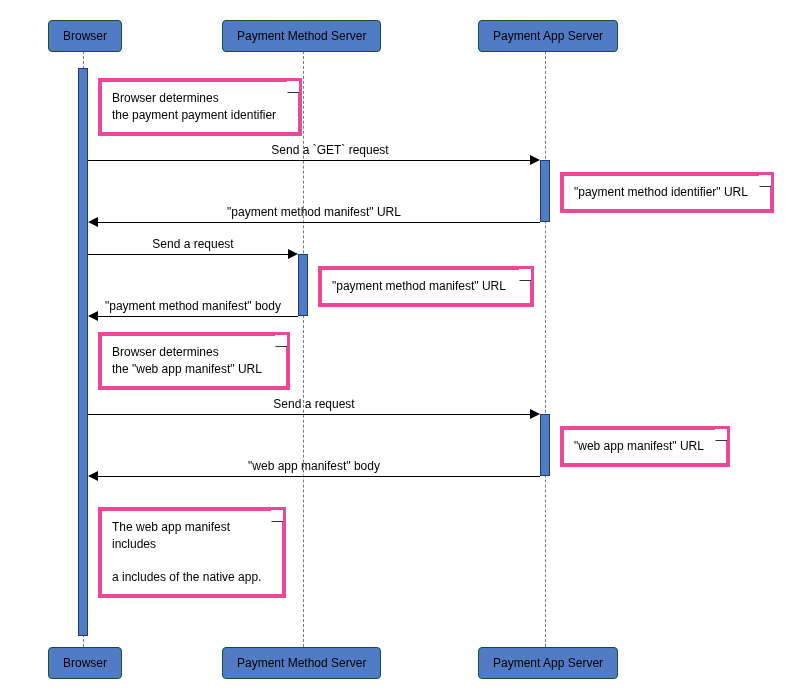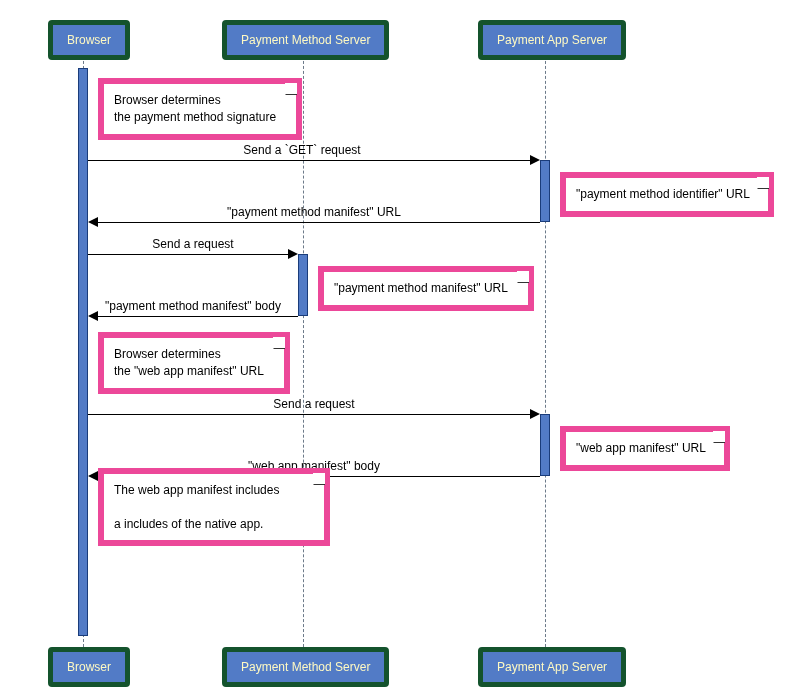--- a/index.html
+++ b/index.html
@@ -9,23 +9,23 @@
     font-size: 12px;
     background: #fff;
     color: #000;
     width: 800px;
     height: 698px;
     position: relative;
   }
   .participant-box {
     position: absolute;
     background: #527BC6;
-    border: 5px solid #14532d;
+    border: 1px solid #14532d;
     border-radius: 4px;
-    color: #fef9c3;
+    color: #000000;
     padding: 8px 14px;
     text-align: center;
     box-sizing: border-box;
     white-space: nowrap;
   }
   .lifeline {
     position: absolute;
     width: 0;
     border-left: 1px dashed #6C7A89;
   }
@@ -59,21 +59,21 @@
   }
   .msg-label {
     position: absolute;
     background: transparent;
     white-space: nowrap;
     text-align: center;
   }
   .note {
     position: absolute;
     background: #fff;
-    border: 6px solid #ec4899;
+    border: 4px solid #ec4899;
     padding: 8px 10px;
     box-sizing: border-box;
     line-height: 1.4;
   }
   .note::after {
     content: "";
     position: absolute;
     top: -1px;
     right: -1px;
     width: 0;
@@ -121,25 +121,25 @@
 <div class="participant-box" style="left:478px; top:20px;"><span>Payment App Server</span></div>
 
 <div class="participant-box" style="left:48px; top:647px;"><span>Browser</span></div>
 <div class="participant-box" style="left:222px; top:647px;"><span>Payment Method Server</span></div>
 <div class="participant-box" style="left:478px; top:647px;"><span>Payment App Server</span></div>
 
 <div class="activation" style="left:78px; top:68px; height:568px;"></div>
 
 <div class="note" style="left:98px; top:78px; width:204px;">
   <span>Browser determines</span><br>
-  <span>the payment method signature</span>
+  <span>the payment payment identifier</span>
   <div class="note-corner"></div>
 </div>
 
-<div class="msg-label" style="left:76px; top:143px; width:452px;"><span>Send a `GET` request</span></div>
+<div class="msg-label" style="left:104px; top:143px; width:452px;"><span>Send a `GET` request</span></div>
 <div class="arrow-line" style="left:88px; top:160px; width:445px;"></div>
 <div class="arrow-head-right" style="left:530px; top:155px;"></div>
 
 <div class="activation" style="left:540px; top:160px; height:62px;"></div>
 
 <div class="note" style="left:560px; top:172px; width:214px;">
   <span>"payment method identifier" URL</span>
   <div class="note-corner"></div>
 </div>
 
@@ -176,18 +176,18 @@
 
 <div class="note" style="left:560px; top:426px; width:170px;">
   <span>"web app manifest" URL</span>
   <div class="note-corner"></div>
 </div>
 
 <div class="msg-label" style="left:88px; top:459px; width:452px;"><span>"web app manifest" body</span></div>
 <div class="arrow-line" style="left:98px; top:476px; width:442px;"></div>
 <div class="arrow-head-left" style="left:88px; top:471px;"></div>
 
-<div class="note" style="left:98px; top:468px; width:232px;">
+<div class="note" style="left:98px; top:507px; width:188px;">
   <span>The web app manifest includes</span><br>
   <br>
   <span>a includes of the native app.</span>
   <div class="note-corner"></div>
 </div>
 
 </body></html>

